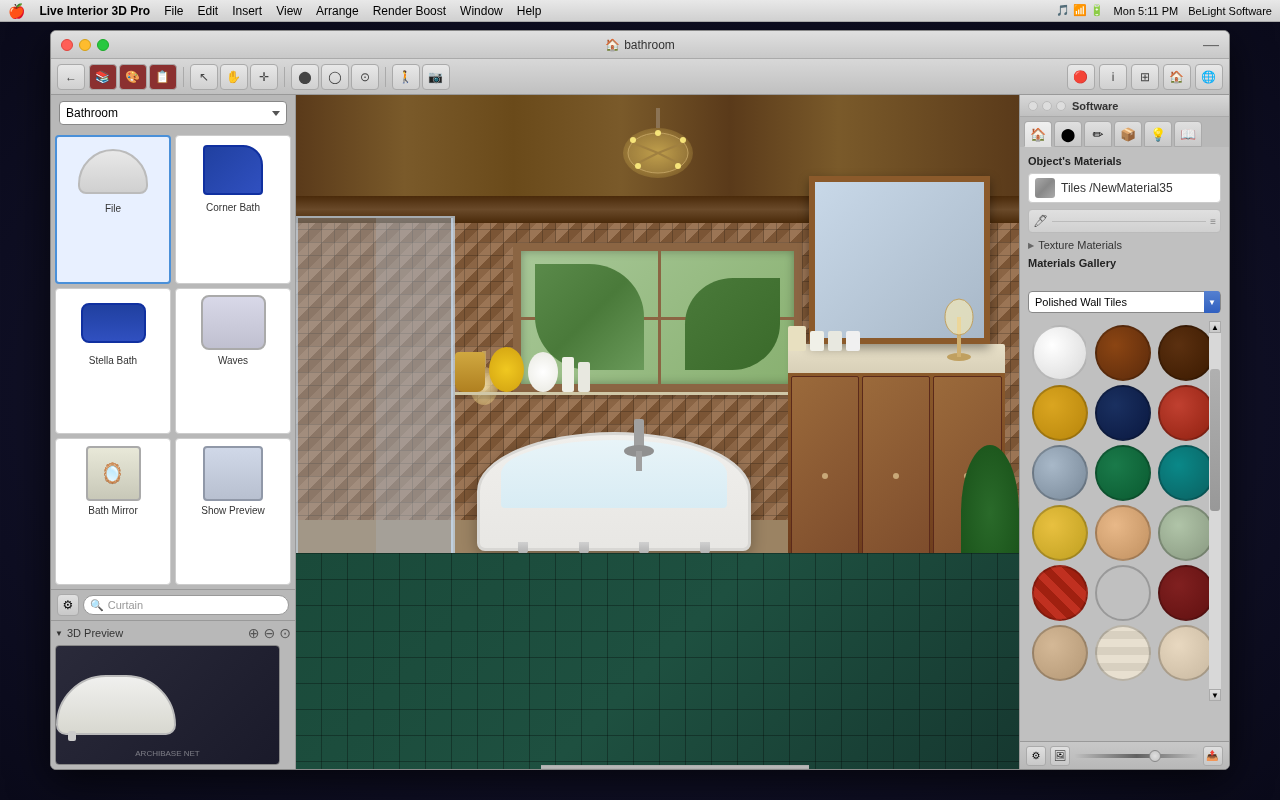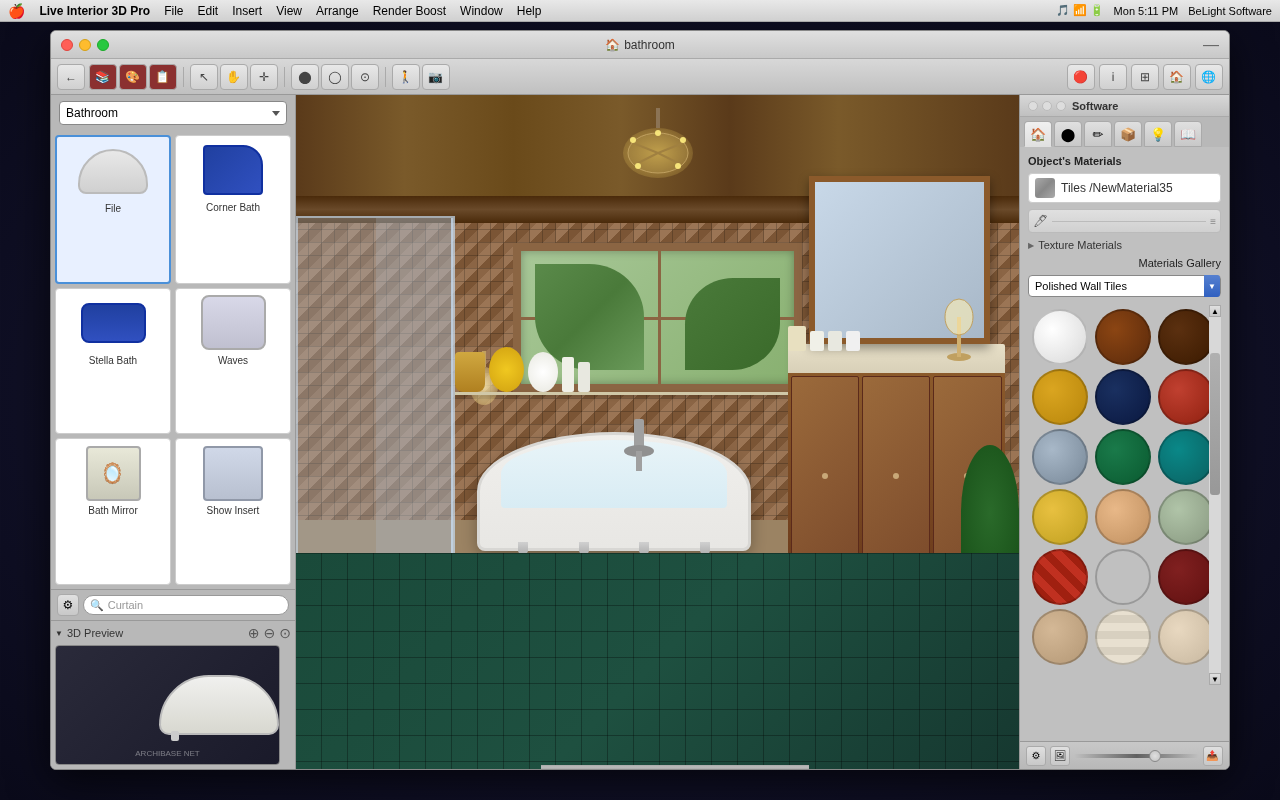--- a/index.html
+++ b/index.html
@@ -316,21 +316,21 @@
       cursor: pointer;
     }
     .preview-canvas {
       width: 225px;
       height: 120px;
       background: linear-gradient(135deg, #2a2a3a, #1a1a2a);
       border: 1px solid #888;
       border-radius: 4px;
       display: flex;
       align-items: center;
-      justify-content: flex-end;
+      justify-content: flex-start;
       position: relative;
       overflow: hidden;
     }
     .preview-bath {
       width: 120px;
       height: 60px;
       background: linear-gradient(to bottom, #f0f0ee, #d8d8d0);
       border-radius: 60px 60px 12px 12px;
       border: 2px solid #bbb;
       position: relative;
@@ -782,24 +782,23 @@
       gap: 4px;
       font-size: 11px;
       color: #333;
       margin-bottom: 6px;
       cursor: pointer;
     }
     .section-triangle { font-size: 8px; color: #666; }
 
     .materials-gallery-label {
       font-size: 11px;
-      font-weight: normal;
+      font-weight: bold;
       color: #222;
-      margin-bottom: 6px;
-      text-align: right;
+      margin-bottom: 22px;
     }
 
     .gallery-dropdown {
       display: flex;
       align-items: center;
       background: white;
       border: 1px solid #888;
       border-radius: 4px;
       padding: 0 6px;
       height: 22px;
@@ -1059,21 +1058,21 @@
             <div class="bath-mirror">🪞</div>
           </div>
           <div class="grid-item-label">Bath Mirror</div>
         </div>
 
 
         <div class="grid-item">
           <div class="grid-item-img">
             <div class="show-classic"></div>
           </div>
-          <div class="grid-item-label">Show Insert</div>
+          <div class="grid-item-label">Show Preview</div>
         </div>
 
       </div>
 
       <div class="panel-bottom">
         <div class="gear-btn">⚙</div>
         <div class="panel-search">
           <span>🔍</span>
           <span style="color:#999; font-size:11px;">Curtain</span>
         </div>

